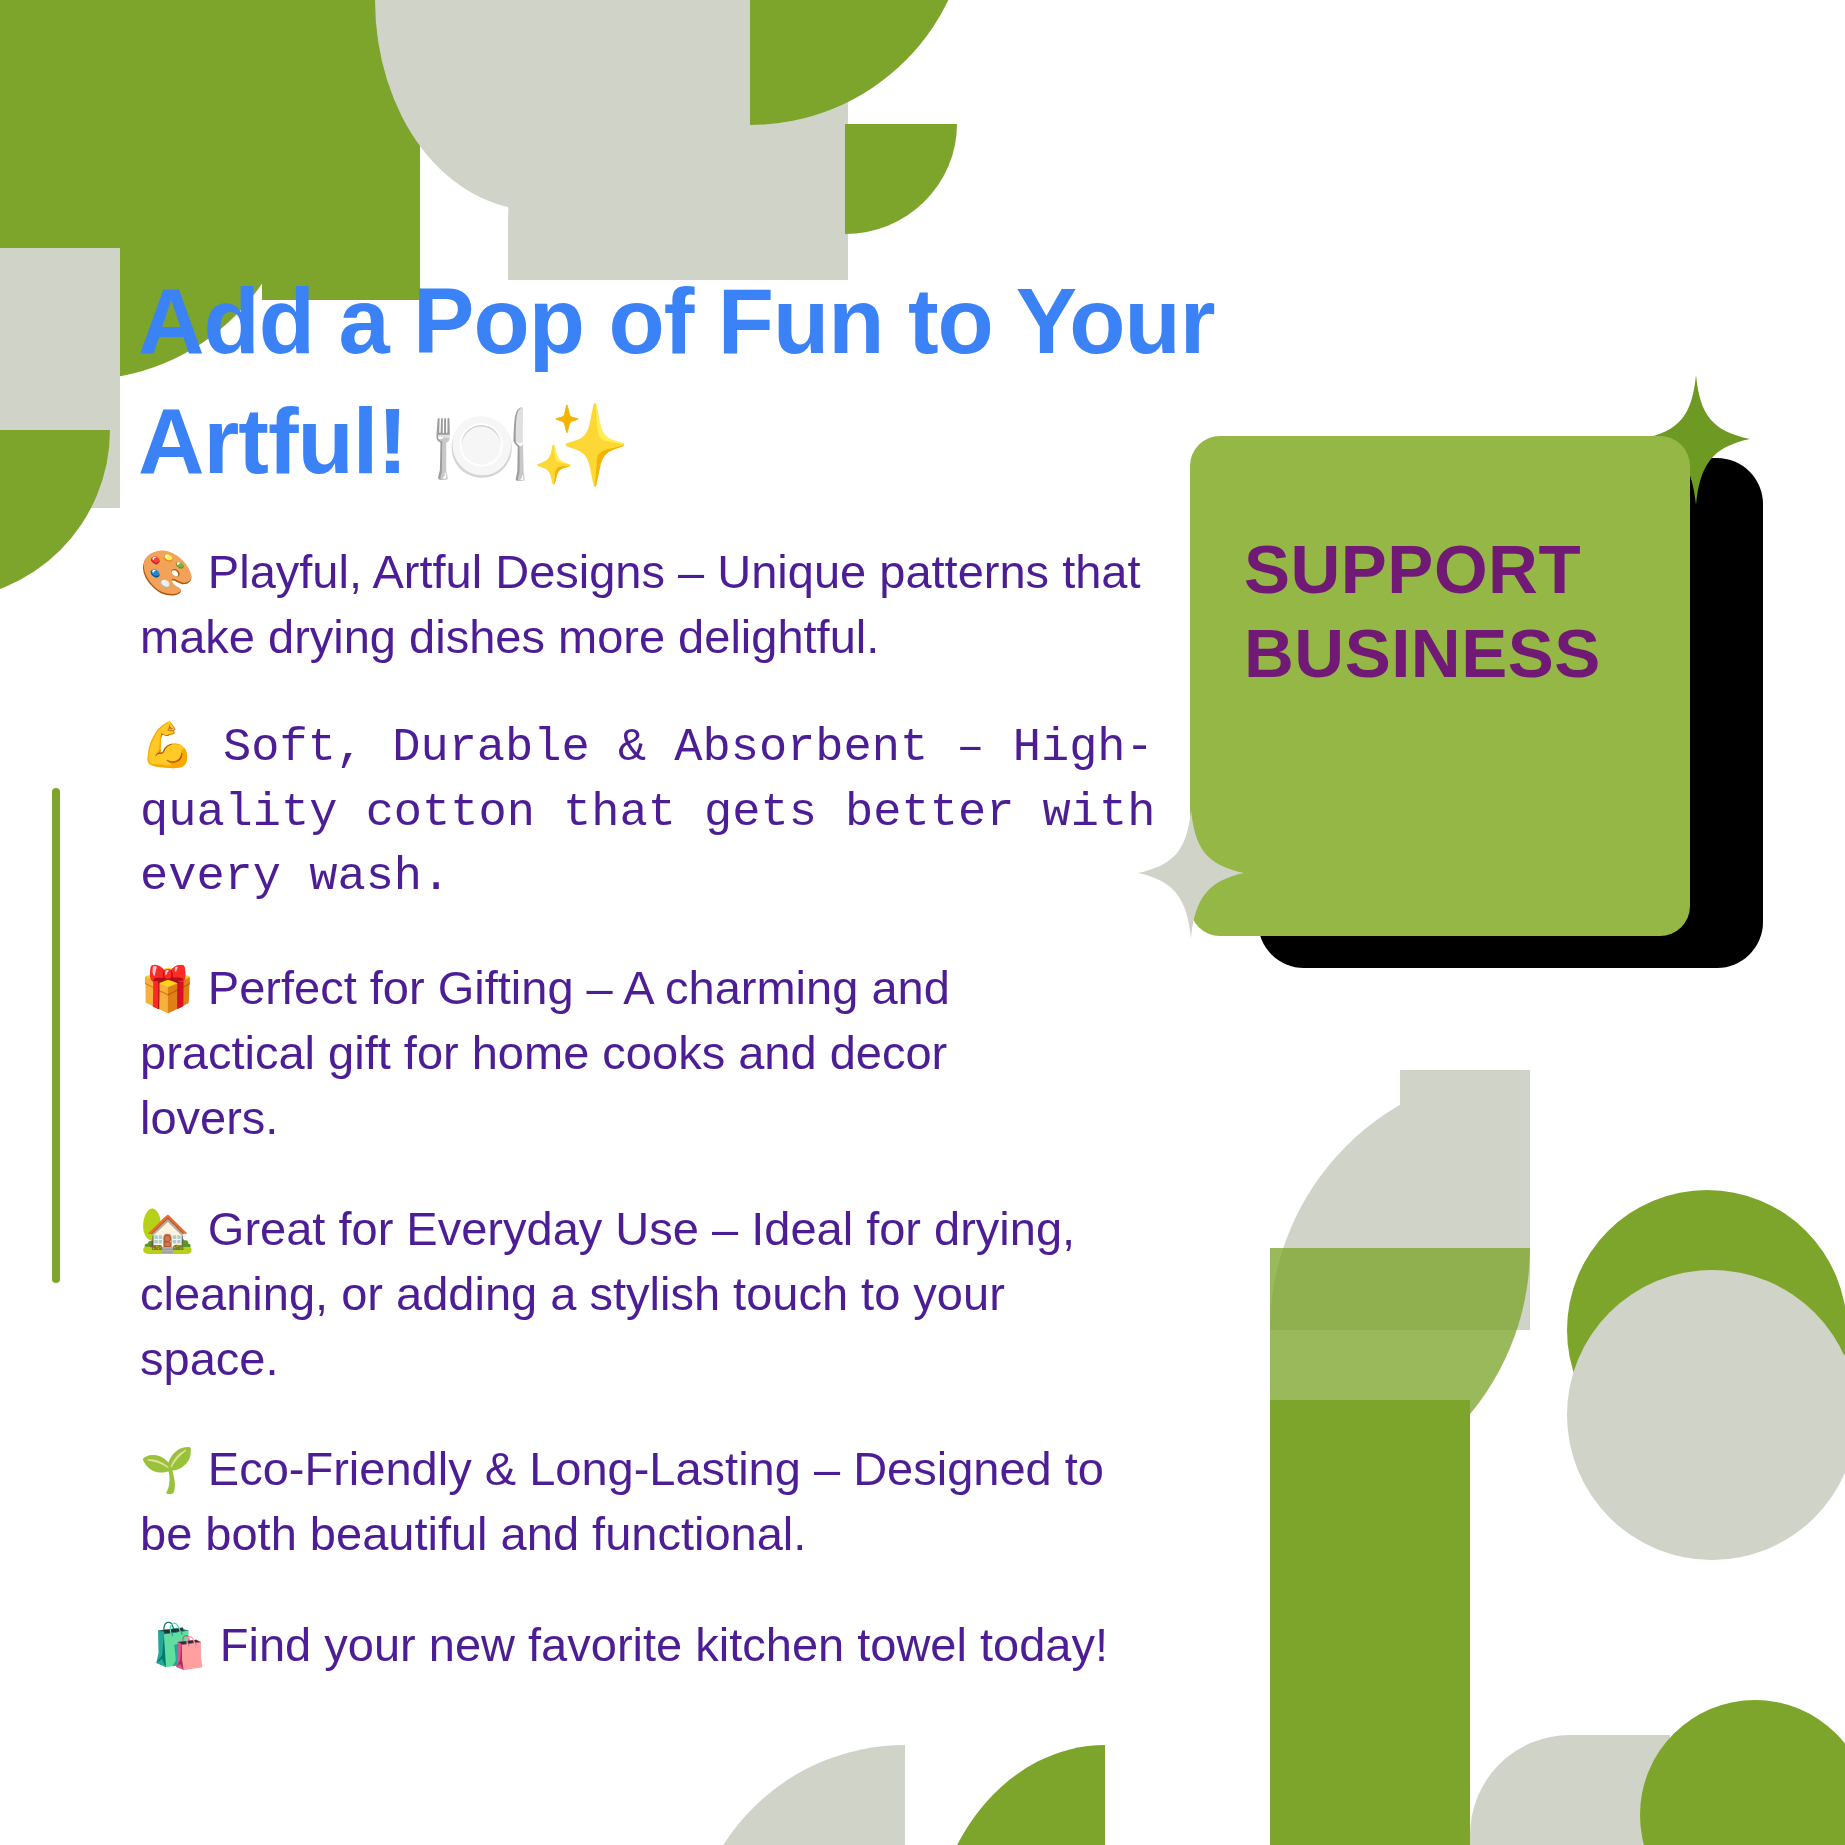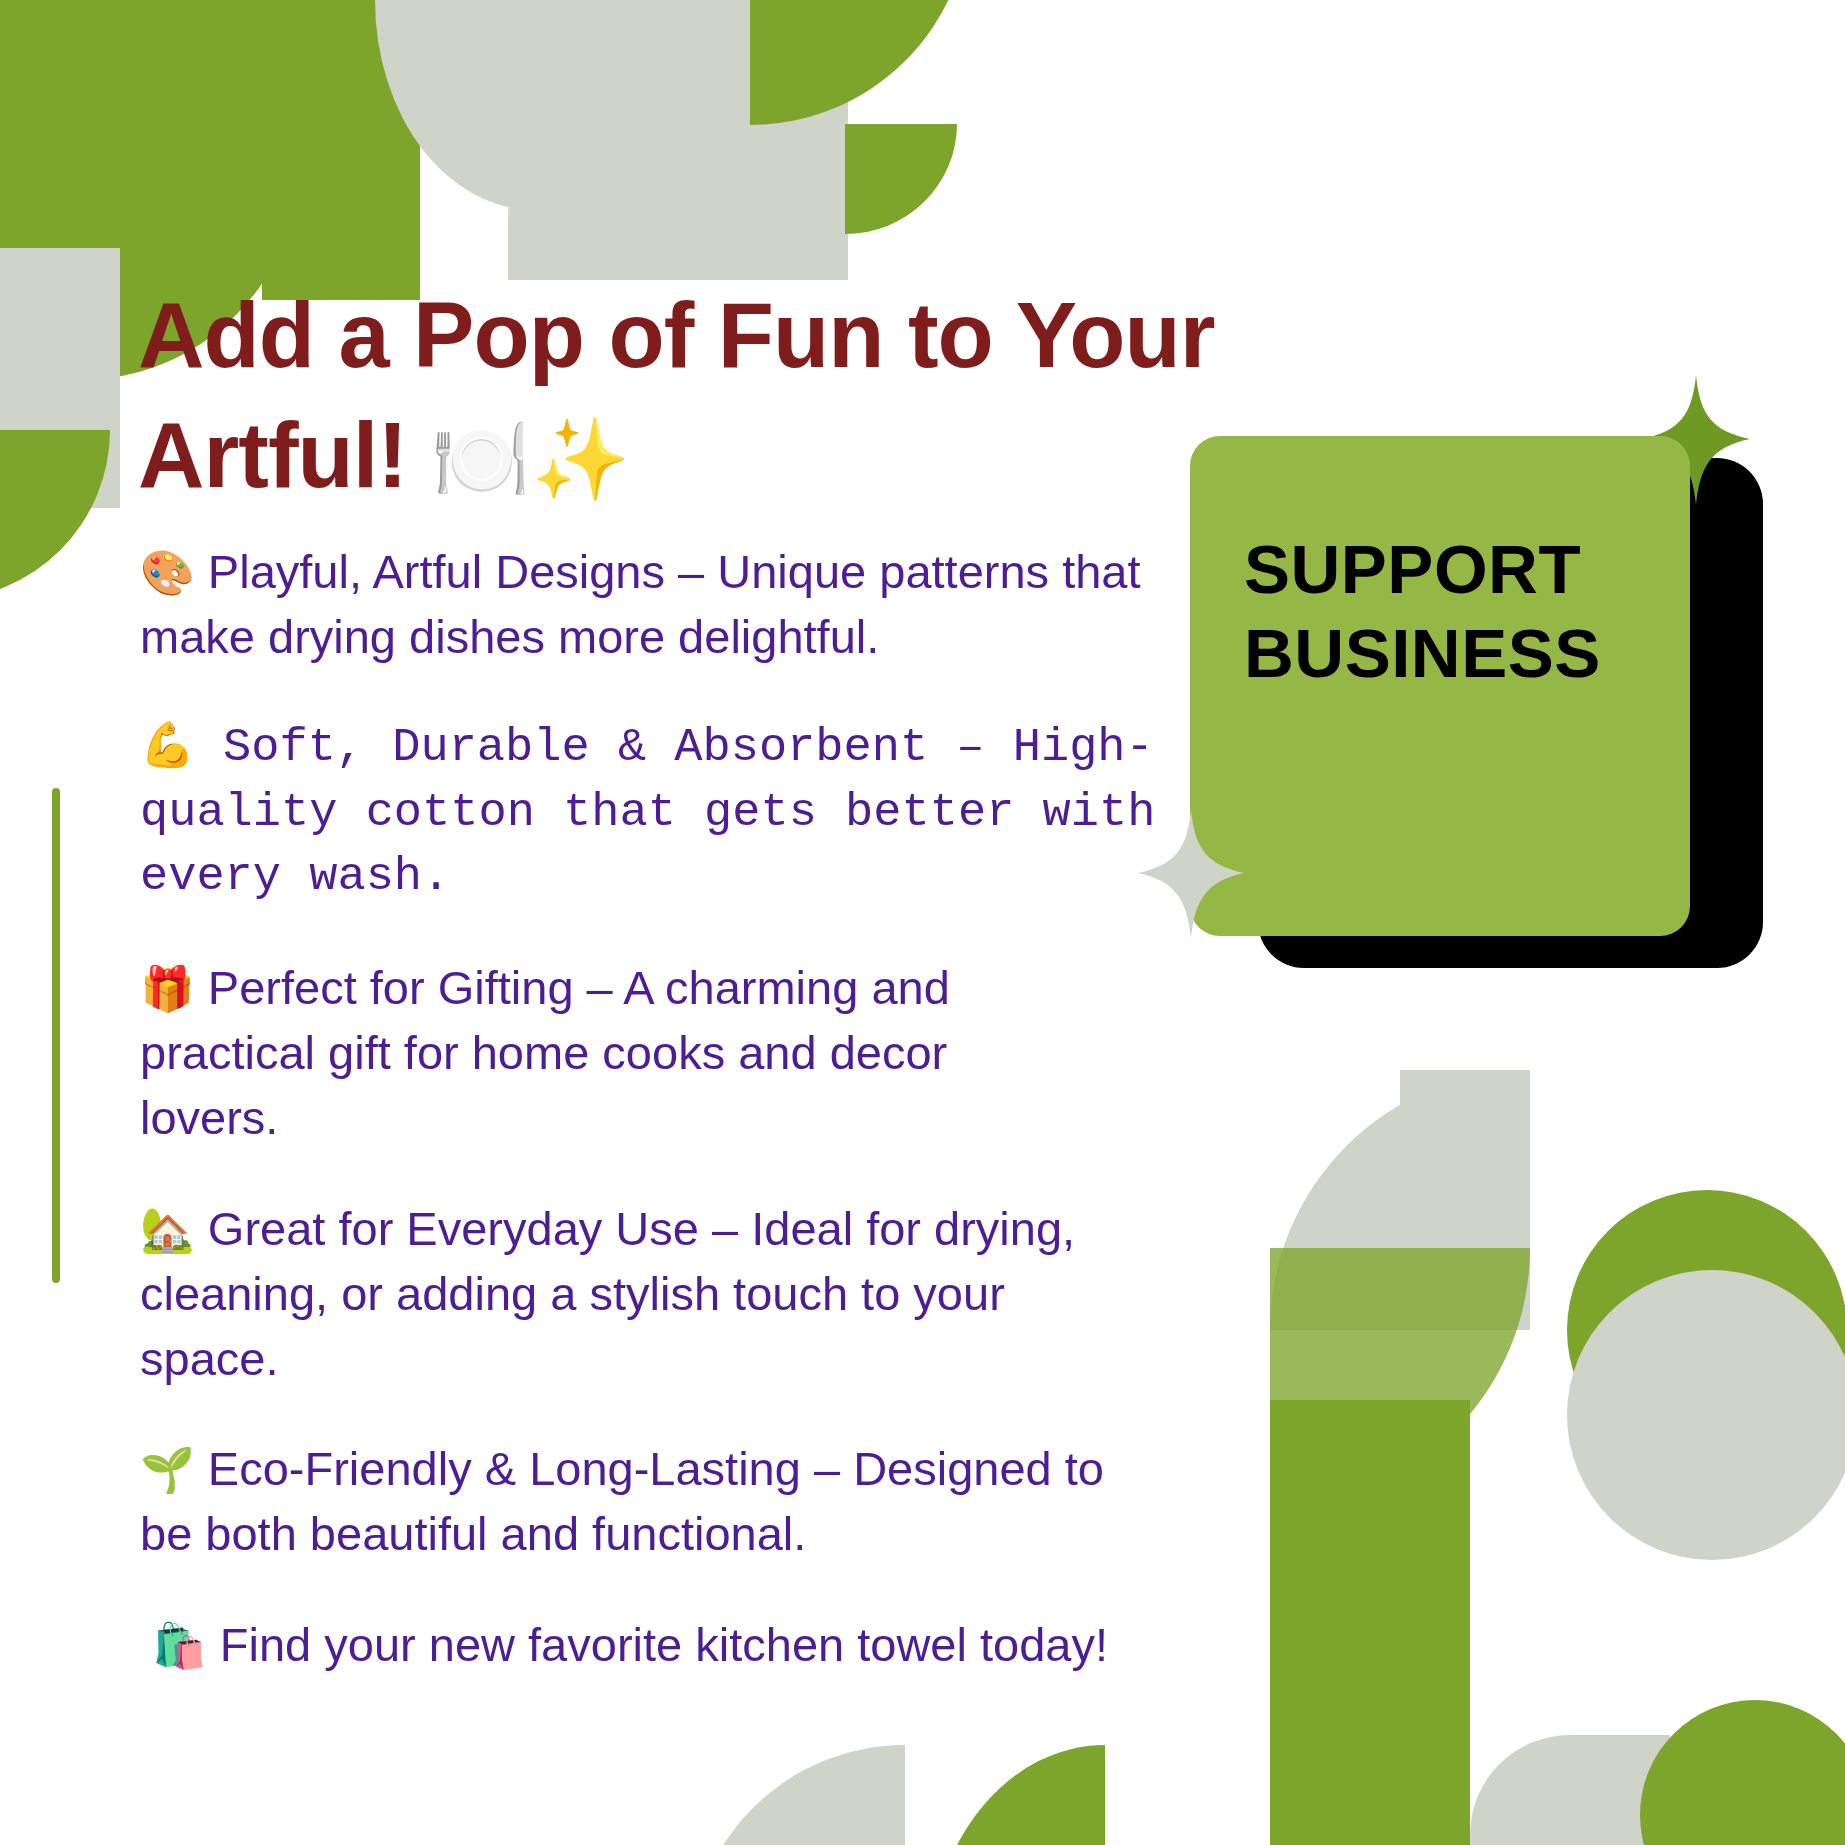--- a/index.html
+++ b/index.html
@@ -146,27 +146,27 @@
     width: 200px; height: 200px;
     background: #D0D3C8;
     border-radius: 50% 0 0 0;
   }
 
   
   .content { position: relative; z-index: 5; }
 
   .headline {
     position: absolute;
-    left: 138px; top: 276px;
+    left: 138px; top: 262px;
     width: 1080px;
     font-size: 92px;
     line-height: 1.30;
     font-weight: 700;
     letter-spacing: -1px;
-    color: #7f1d1d;
+    color: #3b82f6;
   }
   .headline .emoji { font-size: 80px; letter-spacing: 0; }
 
   .bullets {
     position: absolute;
     left: 140px; top: 540px;
     width: 1030px;
   }
   .bullet {
     font-size: 47px;
@@ -203,21 +203,21 @@
     width: 500px; height: 500px;
     background: #94B745;
     border-radius: 30px;
     padding: 92px 0 0 54px;
   }
   .badge-line {
     font-size: 69px;
     font-weight: 800;
     line-height: 1.22;
     letter-spacing: 0.5px;
-    color: #000000;
+    color: #701a75;
     text-transform: uppercase;
     white-space: nowrap;
   }
   .spark {
     position: absolute;
     background: transparent;
   }
   .spark svg { display: block; }
   .spark-tr { left: 452px; top: -15px; }
   .spark-bl { left: -52px; top: 420px; }

